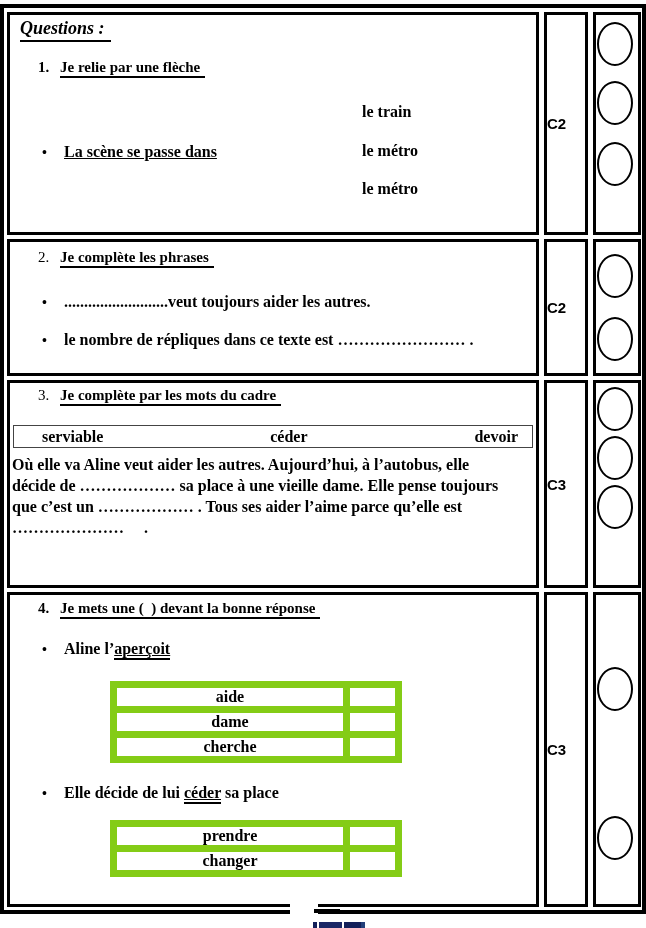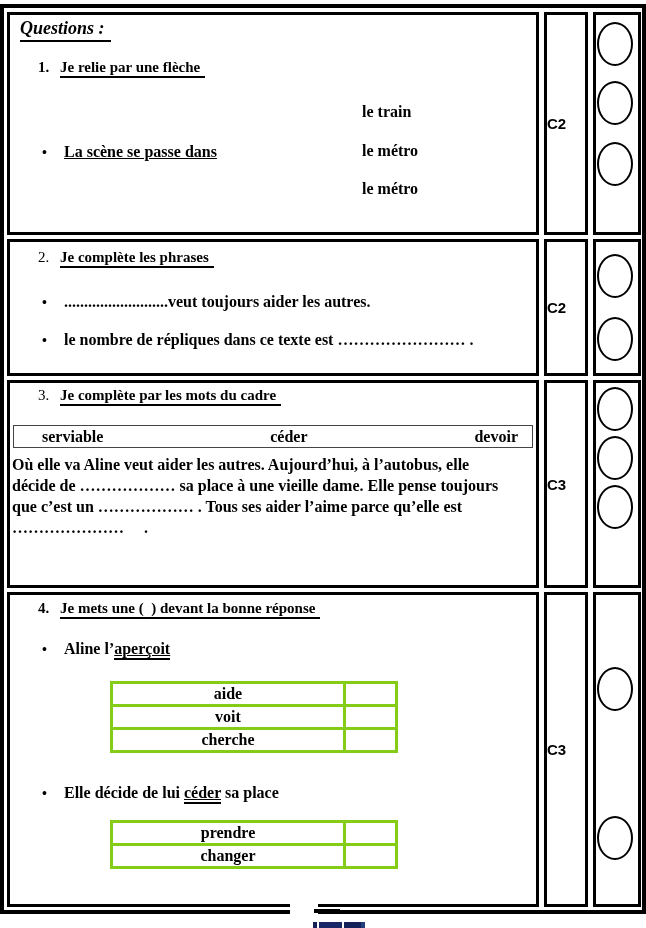--- a/index.html
+++ b/index.html
@@ -45,21 +45,21 @@
     padding:0 14px 0 28px; font-size:16px; font-weight:bold;
   }
   .wordbox .wb-mid { flex:1; text-align:center; }
   .para { position:absolute; left:2px; top:71px; width:526px; font-size:16px; font-weight:bold; }
   .para div { line-height:21px; white-space:nowrap; }
 
   table.choice {
     position:absolute; left:100px; border-collapse:collapse;
     font-size:16px; font-weight:bold;
   }
-  table.choice td { border:3px solid #84cc16; height:23px; }
+  table.choice td { border:7px solid #84cc16; height:23px; }
   table.choice td.word { width:233px; text-align:center; }
   table.choice td.ans  { width:52px; }
   .t1 { top:86px; }
   .t2 { top:225px; }
 
   .comp-label { font-family:"Liberation Sans", sans-serif; font-weight:bold; font-size:15px; }
 
   .circle {
     position:absolute; left:1px; width:36px; height:44px;
     border:2px solid #000; border-radius:50%; background:#fff;
@@ -156,21 +156,21 @@
     <div class="bullet-line" style="top:45px;">
       <span class="bu">•</span><span>Aline l’</span><span class="uword">aperçoit</span><span></span>
     </div>
     <table class="choice t1">
       <tbody>
           <tr>
         <td class="word">aide</td>
         <td class="ans"></td>
       </tr>
       <tr>
-        <td class="word">voit</td>
+        <td class="word">dame</td>
         <td class="ans"></td>
       </tr>
       <tr>
         <td class="word">cherche</td>
         <td class="ans"></td>
       </tr>
     </tbody>
       </table>
 
     <div class="bullet-line" style="top:189px;">

